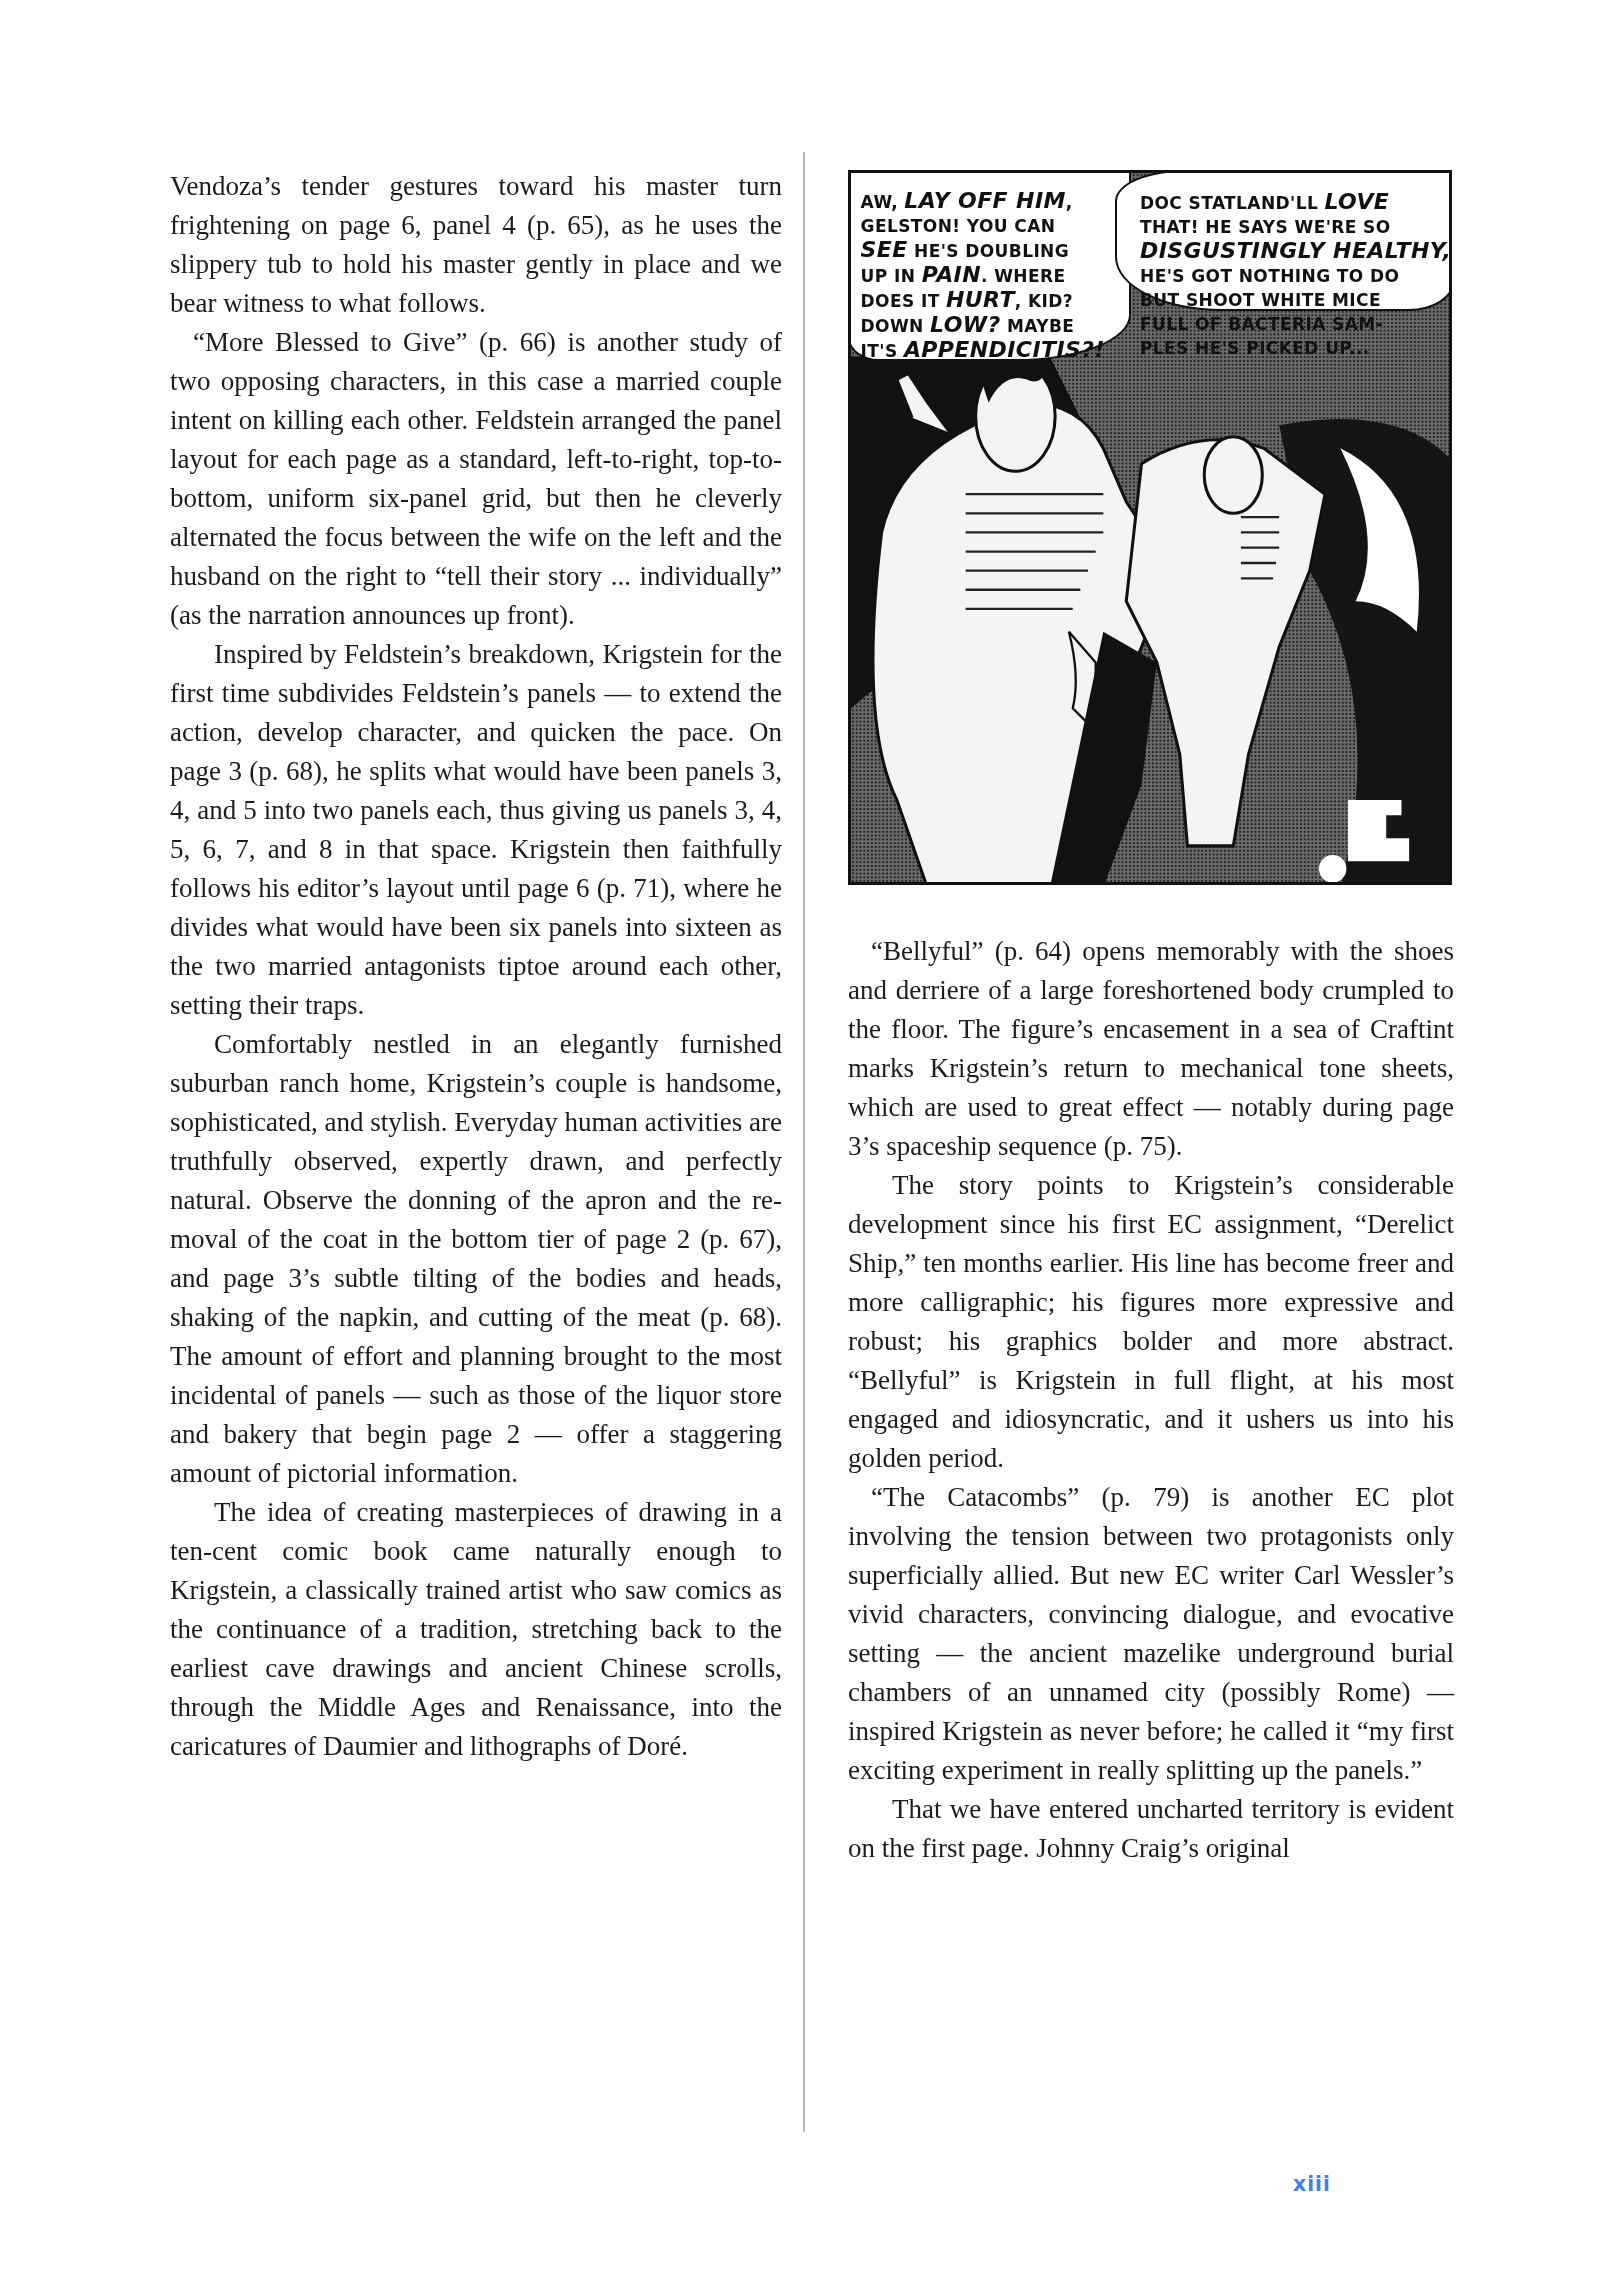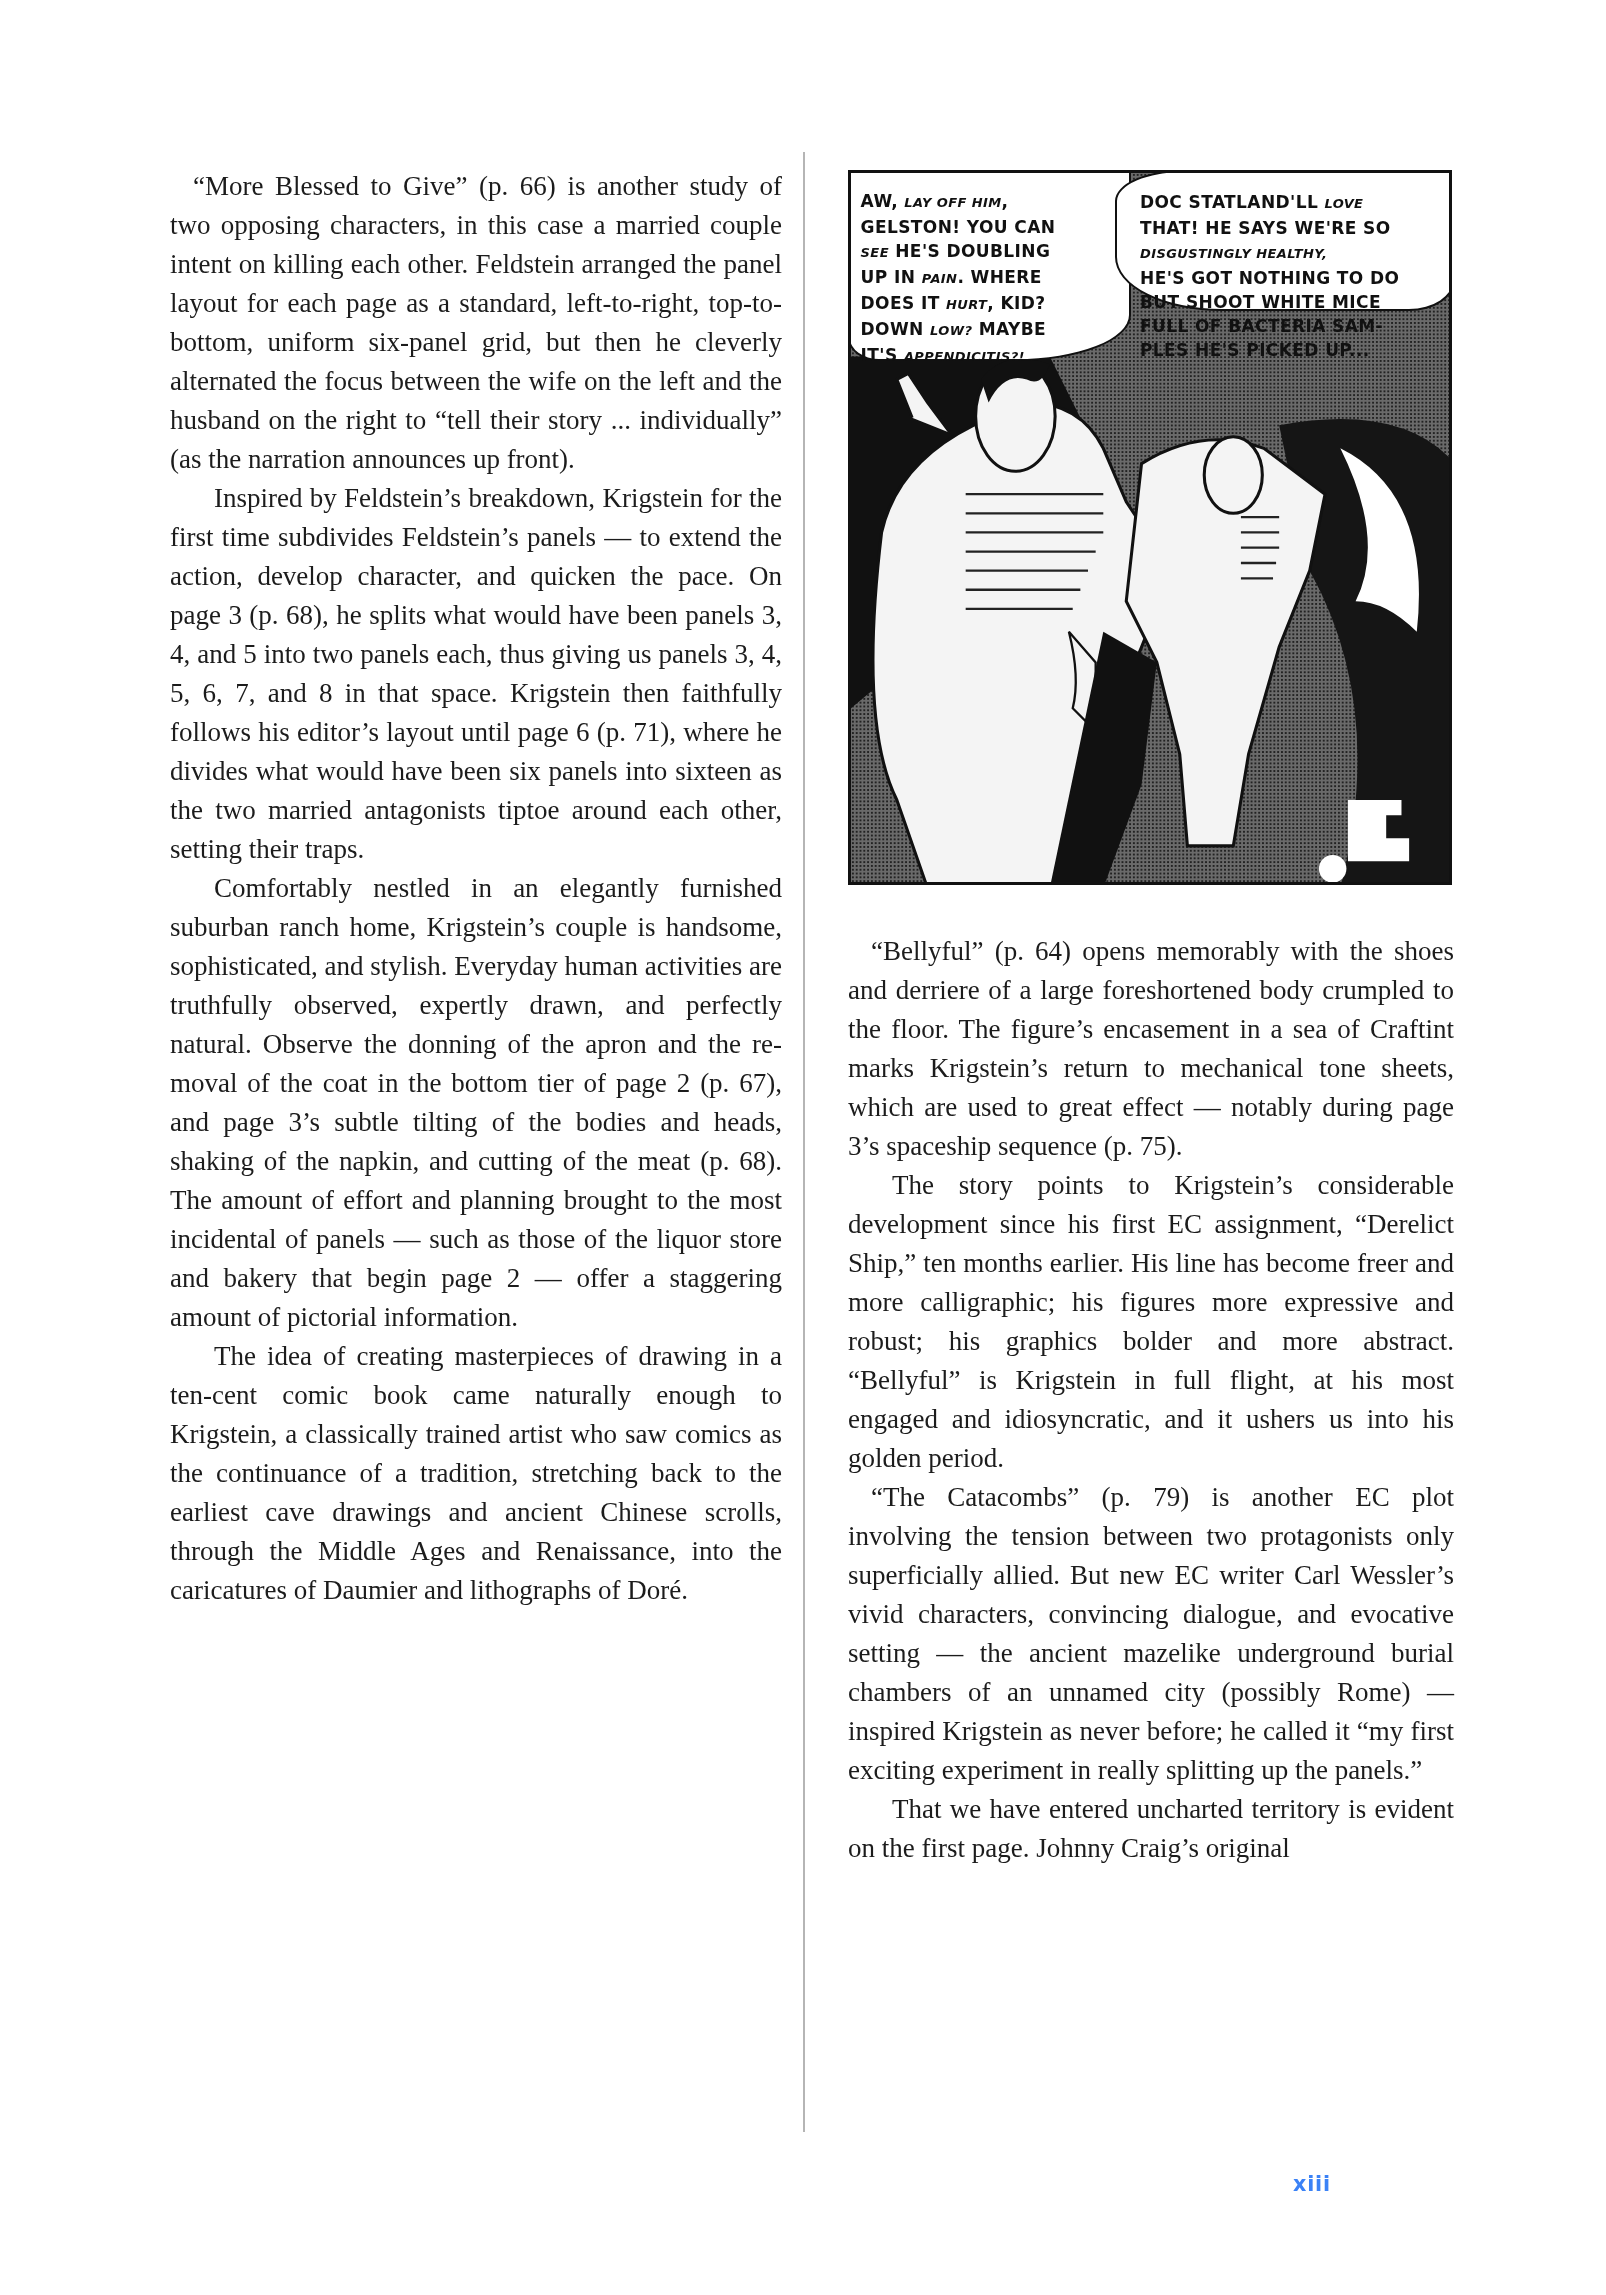--- a/index.html
+++ b/index.html
@@ -34,33 +34,34 @@
   .balloon {
     position: absolute; background: #fff; border: 2.3px solid #111;
     font-family: "DejaVu Sans", "Liberation Sans", sans-serif;
     font-weight: bold; color: #111; text-transform: uppercase;
     font-size: 17px; line-height: 24px; letter-spacing: 0.4px;
     box-sizing: border-box;
   }
   .balloon-left { left: -3.1px; top: -3.1px; width: 283px; height: 191px; border-radius: 0 0 115px 31px / 0 0 46px 23px; padding: 17px 6.1px 0 10.7px; }
   .balloon-right { left: 264px; top: -3.1px; width: 340px; height: 141px; border-radius: 69px 0 46px 107px / 31px 0 31px 54px; padding: 18.4px 7.7px 0 23px; text-align: left; }
   .balloon .line { display: block; white-space: nowrap; }
-  .balloon em { font-style: italic; font-weight: 900; font-size: 13px; }
+  .balloon em { font-style: italic; font-weight: 900; font-size: 22px; }
   .page-number {
     position: absolute; left: 1293px; top: 2172px;
     font-family: "DejaVu Sans", "Liberation Sans", sans-serif;
     font-weight: bold; font-size: 20.7px; color: #3b82f6; letter-spacing: 0.8px;
   }
 </style>
 </head>
 <body>
 
 <div class="page">
 
   <div class="col col-left" id="left-col">
+      <p>Vendoza’s tender gestures toward his master turn frightening on page 6, panel 4 (p. 65), as he uses the slippery tub to hold his master gen­tly in place and we bear witness to what follows.</p>
       <p class="indent-sm">“More Blessed to Give” (p. 66) is another study of two opposing characters, in this case a married couple intent on killing each other. Feldstein arranged the panel layout for each page as a standard, left-to-right, top-to-bot­tom, uniform six-panel grid, but then he clev­erly alternated the focus between the wife on the left and the husband on the right to “tell their story ... individually” (as the narration an­nounces up front).</p>
       <p class="indent">Inspired by Feldstein’s breakdown, Krigstein for the first time subdivides Feldstein’s panels — to extend the action, develop character, and quicken the pace. On page 3 (p. 68), he splits what would have been panels 3, 4, and 5 into two panels each, thus giving us panels 3, 4, 5, 6, 7, and 8 in that space. Krigstein then faithfully follows his editor’s layout until page 6 (p. 71), where he divides what would have been six pan­els into sixteen as the two married antagonists tiptoe around each other, setting their traps.</p>
       <p class="indent">Comfortably nestled in an elegantly fur­nished suburban ranch home, Krigstein’s couple is handsome, sophisticated, and styl­ish. Everyday human activities are truthfully observed, expertly drawn, and perfectly natural. Observe the donning of the apron and the re­moval of the coat in the bottom tier of page 2 (p. 67), and page 3’s subtle tilting of the bod­ies and heads, shaking of the napkin, and cut­ting of the meat (p. 68). The amount of effort and planning brought to the most incidental of panels — such as those of the liquor store and bakery that begin page 2 — offer a staggering amount of pictorial information.</p>
       <p class="indent">The idea of creating masterpieces of draw­ing in a ten-cent comic book came naturally enough to Krigstein, a classically trained artist who saw comics as the continuance of a tradi­tion, stretching back to the earliest cave draw­ings and ancient Chinese scrolls, through the Middle Ages and Renaissance, into the carica­tures of Daumier and lithographs of Doré.</p>
     </div>
 
   <div class="divider"></div>
 
   <div class="panel">
     <svg width="604" height="715" viewBox="0 0 790 935">

